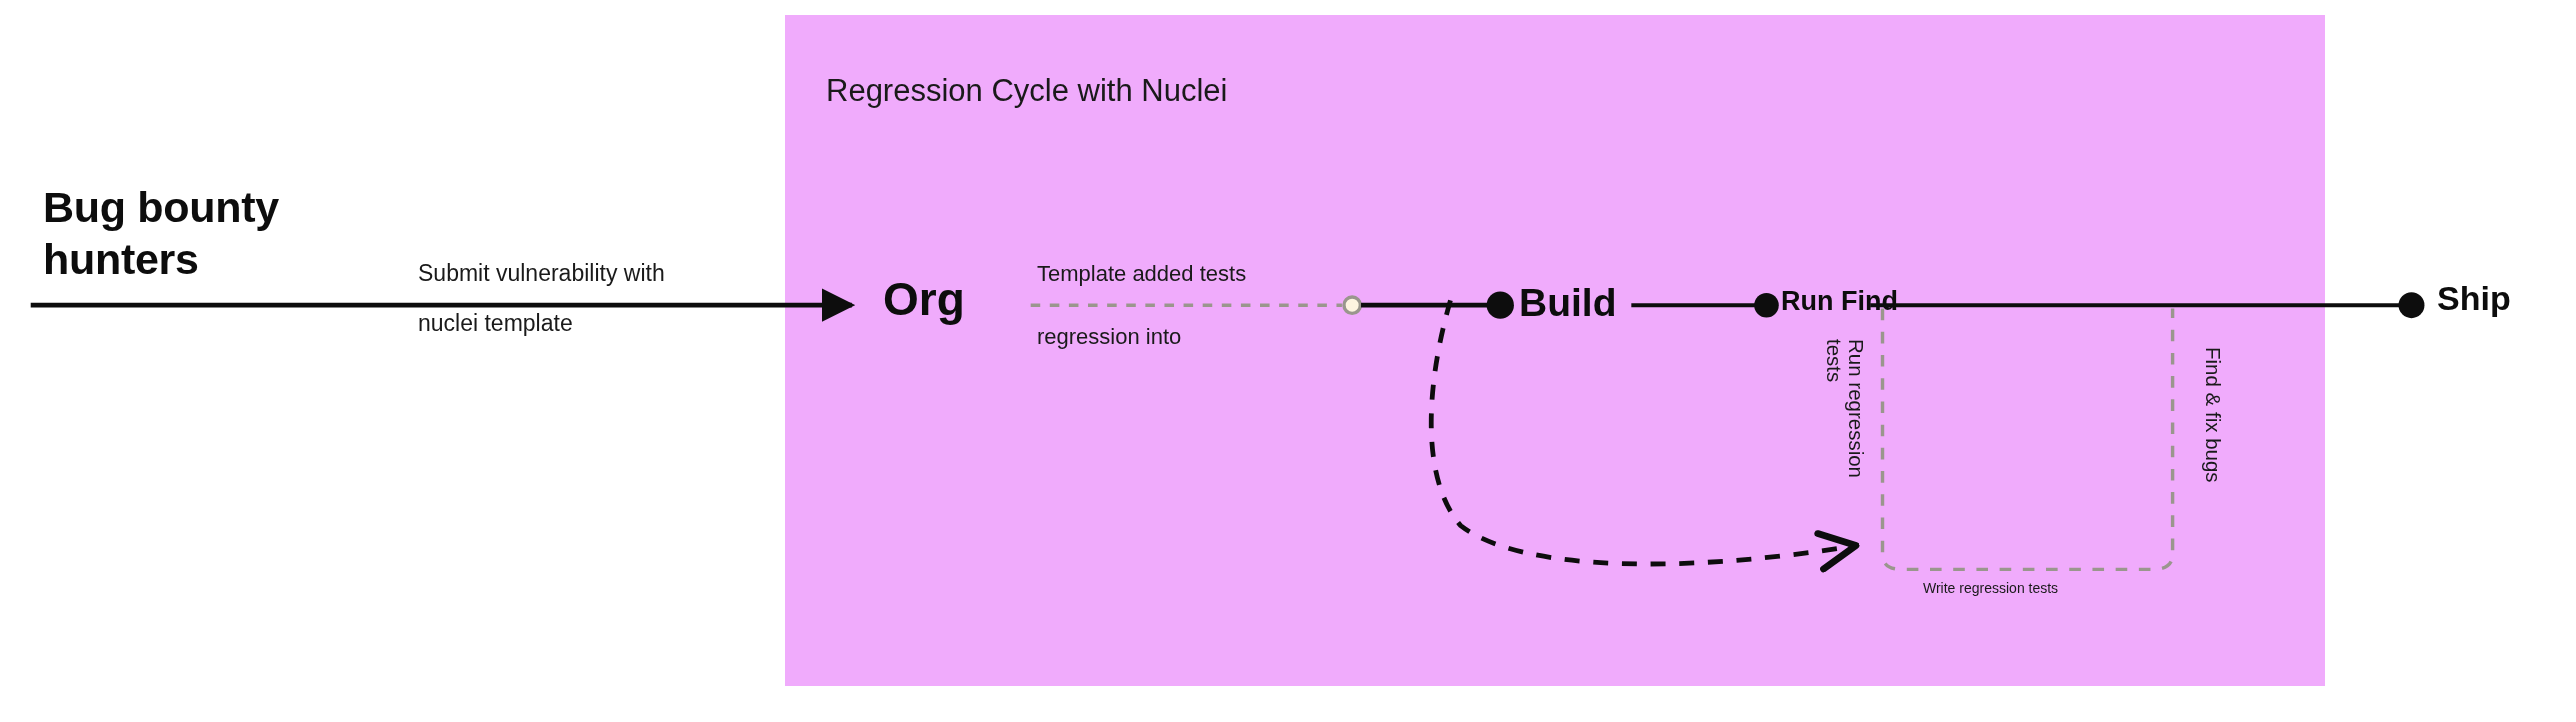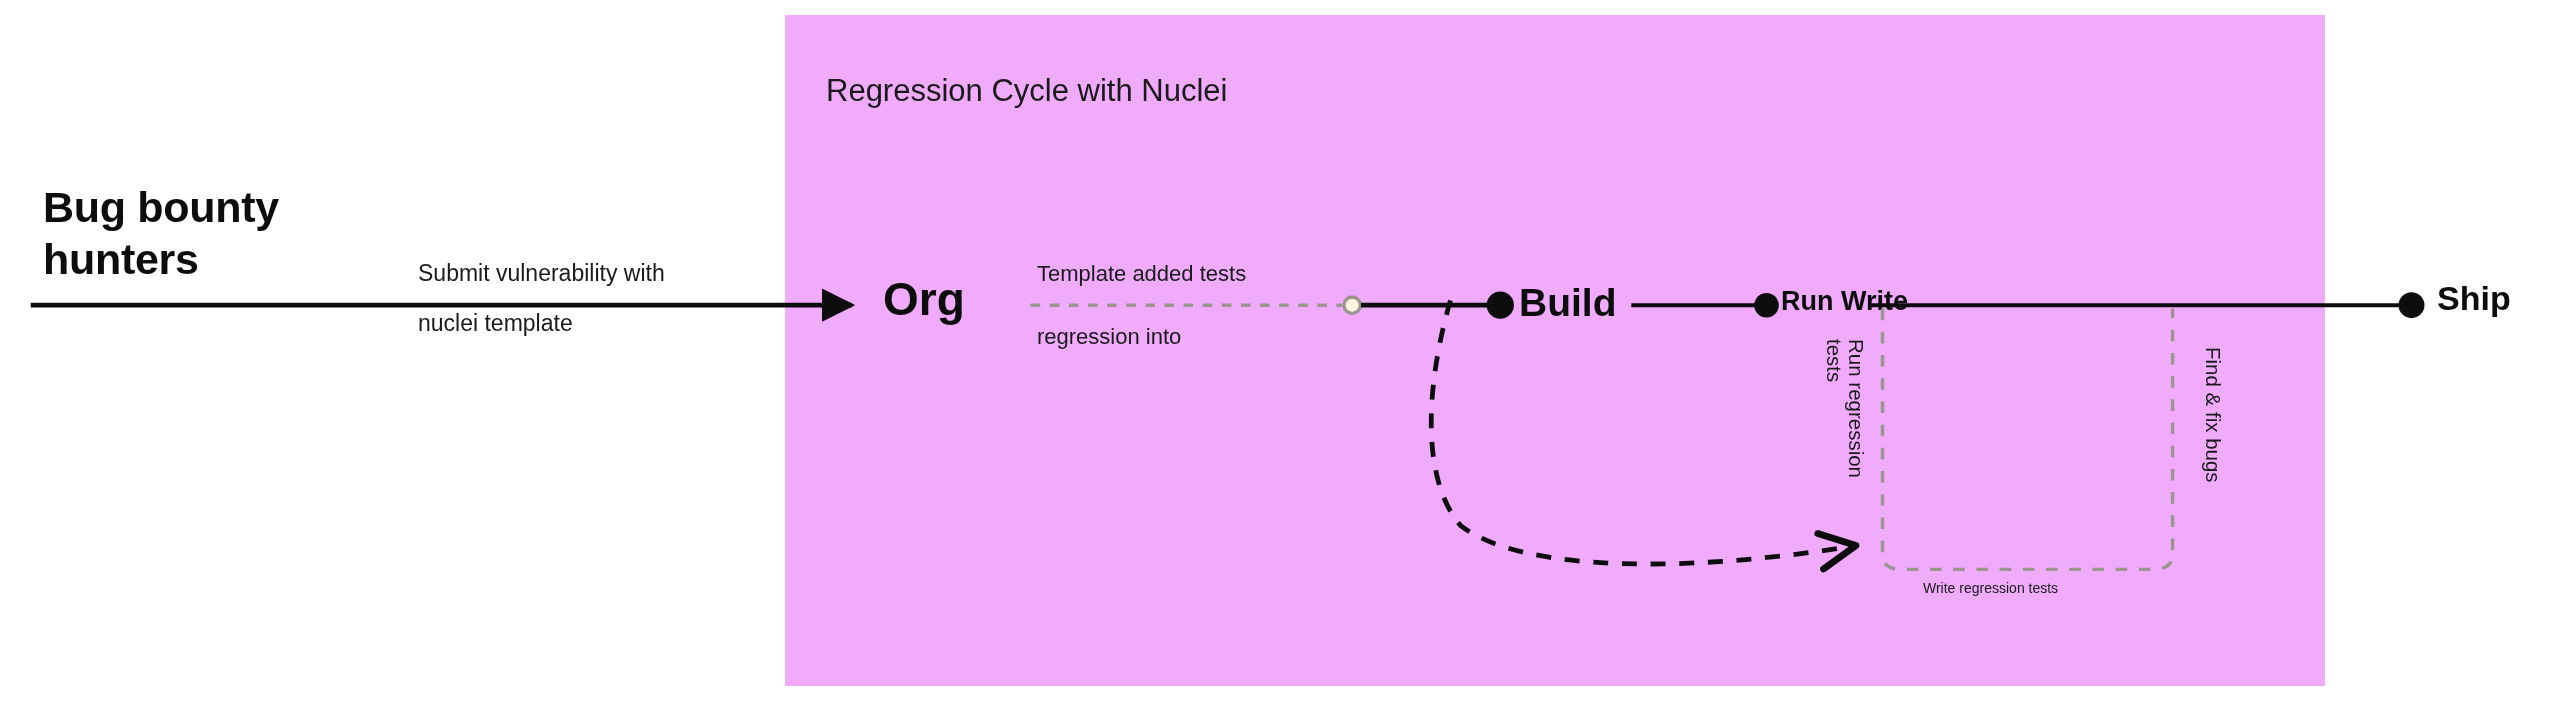--- a/index.html
+++ b/index.html
@@ -155,21 +155,21 @@
 hunters</div>
 
   <div class="edge-label-left l1">Submit vulnerability with</div>
   <div class="edge-label-left l2">nuclei template</div>
 
   <div class="branch-label-dashed d1">Template added tests</div>
   <div class="branch-label-dashed d2">regression into</div>
 
   <div class="node-label node-org">Org</div>
   <div class="node-label node-build">Build</div>
-  <div class="node-label node-runtests">Run Write</div>
+  <div class="node-label node-runtests">Run Find</div>
   <div class="node-label node-ship">Ship</div>
 
   <div class="vert-label vert-runregression">Run regression
 tests</div>
   <div class="vert-label vert-findfix">Find &amp; fix bugs</div>
 
   <div class="box-caption">Write regression tests</div>
 
   <svg class="overlay" viewBox="0 0 3774 1059">
     <defs>

